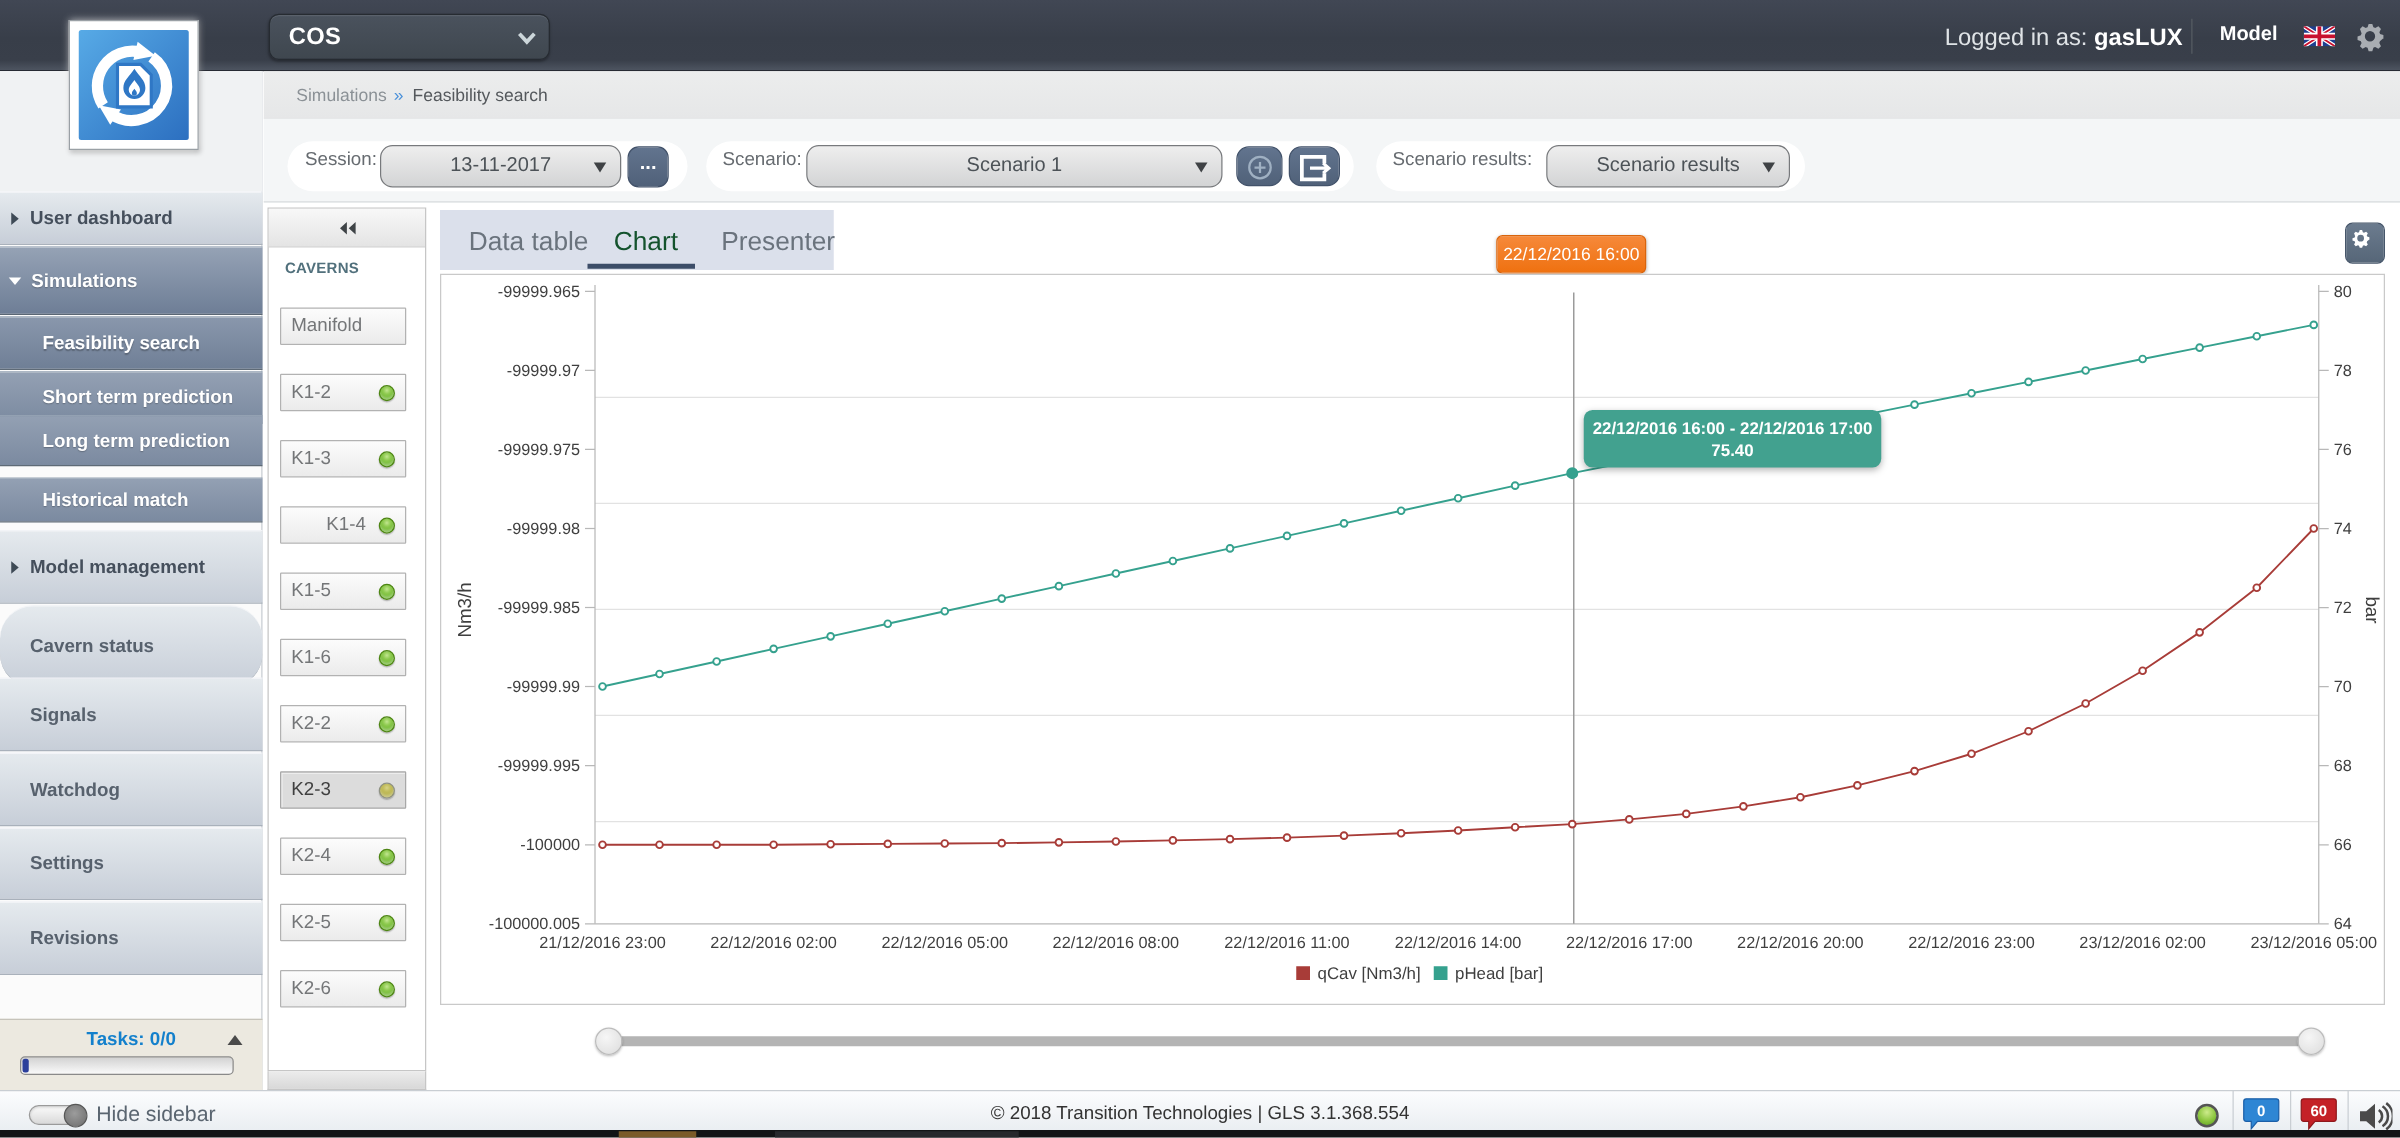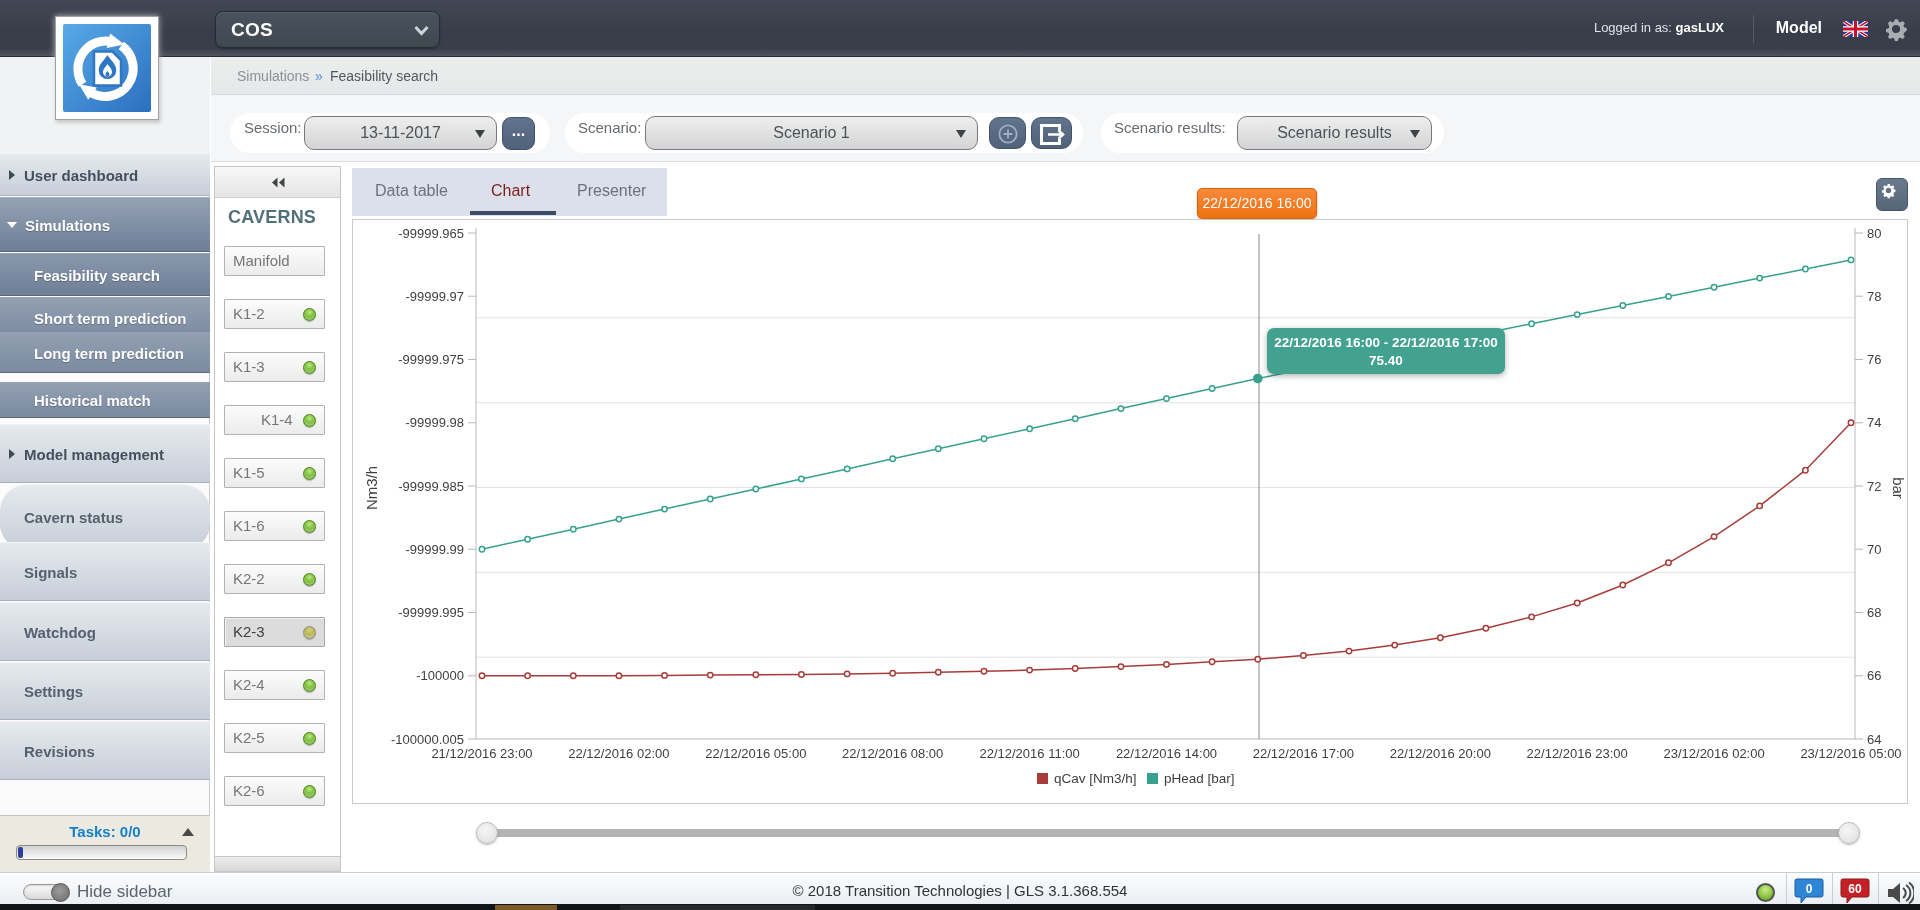--- a/index.html
+++ b/index.html
@@ -3,21 +3,21 @@
 <meta charset="utf-8">
 <style>
 * { margin:0; padding:0; box-sizing:border-box; }
 html,body { width:1920px; height:910px; overflow:hidden; font-family:"Liberation Sans", sans-serif; background:#fff; }
 
 #topbar { position:absolute; left:0; top:0; width:1920px; height:57px;
   background:linear-gradient(#414754, #383e49 55%, #393f4a 86%, #4d5460); border-bottom:1px solid #272b33; }
 #cos { position:absolute; left:215px; top:11px; width:225px; height:37px; border-radius:8px;
   background:linear-gradient(#4a525d,#3f474f); border:1px solid #262b31; box-shadow:inset 0 1px 0 rgba(255,255,255,.09), 0 1px 2px rgba(0,0,0,.3);
   color:#fff; font-size:19px; font-weight:bold; line-height:35px; padding-left:15px; letter-spacing:.3px; }
-#loggedin { position:absolute; right:196px; top:20px; color:#dfe3e6; font-size:13px; }
+#loggedin { position:absolute; right:174px; top:20px; color:#dfe3e6; font-size:19px; }
 #loggedin b { color:#fff; }
 #topsep { position:absolute; right:166px; top:15px; width:1px; height:28px; background:#565c63; }
 #logoff { position:absolute; right:98px; top:19px; color:#fff; font-size:16px; font-weight:bold; }
 #flag { position:absolute; right:52px; top:21px; width:25px; height:16px; }
 #topgear { position:absolute; right:11px; top:16px; width:26px; height:26px; color:#a9adb2; }
 
 #logobox { position:absolute; left:55px; top:16px; width:104px; height:104px; background:#fff;
   border:1px solid #9aa0a5; box-shadow:0 0 6px rgba(255,255,255,.65), 1px 2px 4px rgba(0,0,0,.3); z-index:30; }
 #logoblue { position:absolute; left:7px; top:7px; width:88px; height:88px;
   background:linear-gradient(135deg,#57aae6,#2c6fc0); border-radius:2px; }
@@ -52,21 +52,21 @@
 .dkbtn { position:absolute; background:linear-gradient(#62748e,#506179); border:1px solid #42526a; border-radius:9px; color:#fff; }
 
 #cavpanel { position:absolute; left:214px; top:166px; width:127px; height:691px; background:#fff; border:1px solid #c6c6c6; }
 #cavhead { position:absolute; left:0; top:0; width:125px; height:31px; background:linear-gradient(#f8f8f8,#e4e4e4); border-bottom:1px solid #cfcfcf; }
 #cavfoot { position:absolute; left:214px; top:857px; width:127px; height:15px; background:linear-gradient(#ececec,#d8d8d8); border:1px solid #c6c6c6; border-top:none; }
 .cavbtn { position:absolute; left:9px; width:101px; height:30px; background:linear-gradient(#fcfcfc,#ebebeb); border:1px solid #b2b2b2; border-radius:1px; color:#747678; font-size:15px; line-height:28px; padding-left:8px; }
 .led { position:absolute; right:8px; top:8px; width:13px; height:13px; border-radius:50%;
   background:radial-gradient(circle at 50% 30%, #c2e690, #6cb825 52%, #47930f); box-shadow:inset 0 -2px 3px rgba(255,255,255,.45), 0 1px 1px rgba(0,0,0,.25); border:1px solid #4d8513; }
 
 #tabs { position:absolute; left:352px; top:168px; width:315px; height:48px; background:#dbe0eb; }
-.tab { position:absolute; top:14px; font-size:16px; color:#6a737d; }
+.tab { position:absolute; top:14px; font-size:21px; color:#6a737d; }
 #tabunder { position:absolute; left:118px; top:43px; width:86px; height:4px; background:#3c4d68; }
 #chartcard { position:absolute; left:352px; top:219px; width:1556px; height:585px; background:#fff; border:1px solid #c9c9c9; }
 #gearbtn { position:absolute; left:1876px; top:178px; width:32px; height:33px; background:linear-gradient(#6b7b8e,#566678); border:1px solid #46566a; border-radius:6px; color:#fff; }
 #orangetag { position:absolute; left:1197px; top:188px; width:120px; height:31px; background:linear-gradient(#f6893a,#ef7110); border:1px solid #d9640c; border-radius:5px; box-shadow:0 1px 3px rgba(0,0,0,.25);
   color:#fff; font-size:14px; text-align:center; line-height:29px; }
 
 #slidertrack { position:absolute; left:487px; top:829px; width:1362px; height:8px; background:#b4b4b4; border-radius:4px; }
 .shandle { position:absolute; top:-7px; width:22px; height:22px; border-radius:50%; background:radial-gradient(circle at 40% 35%,#f6f6f6,#dcdcdc); border:1px solid #bbb; box-shadow:0 1px 2px rgba(0,0,0,.25); }
 
 #toggle { position:absolute; left:23px; top:884px; width:44px; height:16px; border-radius:8px; background:linear-gradient(#fbfbfb,#d9d9d9); border:1px solid #9a9a9a; box-shadow:inset 0 1px 2px rgba(0,0,0,.15); }
@@ -194,37 +194,37 @@
       <span class="txt">Scenario results</span>
       <span class="dn"></span>
     </div>
   </div>
 <div id="cavpanel">
     <div id="cavhead">
       <svg width="14" height="11" viewBox="0 0 14 11" style="position:absolute;left:56px;top:10px;">
         <path d="M6.5 0.5 L1 5.5 L6.5 10.5 Z M13.5 0.5 L8 5.5 L13.5 10.5 Z" fill="#3f4447"></path>
       </svg>
     </div>
-<div style="position:absolute;left:13px;top:40px;font-size:18px;font-weight:bold;color:#51707c;letter-spacing:.2px;">CAVERNS</div>
+<div style="position:absolute;left:13px;top:40px;font-size:12px;font-weight:bold;color:#51707c;letter-spacing:.2px;">CAVERNS</div>
 <div class="cavbtn" style="top:79px;">Manifold</div>
 <div class="cavbtn" style="top:132px;">K1-2<span class="led"></span></div>
 <div class="cavbtn" style="top:185px;">K1-3<span class="led"></span></div>
 <div class="cavbtn" style="top:238px;padding-left:36px;">K1-4<span class="led"></span></div>
 <div class="cavbtn" style="top:291px;">K1-5<span class="led"></span></div>
 <div class="cavbtn" style="top:344px;">K1-6<span class="led"></span></div>
 <div class="cavbtn" style="top:397px;">K2-2<span class="led"></span></div>
 <div class="cavbtn" style="top:450px;background:#dcdcdc;border-color:#a8a8a8;color:#3f3f3f;box-shadow:inset 1px 1px 0 #f2f2f2;">K2-3<span class="led" style="background:radial-gradient(circle at 50% 30%, #d8d488, #b3ad3d 52%, #97922c);border-color:#8f9284;"></span></div>
 <div class="cavbtn" style="top:503px;">K2-4<span class="led"></span></div>
 <div class="cavbtn" style="top:556px;">K2-5<span class="led"></span></div>
 <div class="cavbtn" style="top:609px;">K2-6<span class="led"></span></div>
   </div>
 <div id="cavfoot"></div>
 <div id="tabs">
   <span class="tab" style="left:23px;">Data table</span>
-  <span class="tab" style="left:139px;color:#7f1d1d;">Chart</span>
+  <span class="tab" style="left:139px;color:#14532d;">Chart</span>
   <span class="tab" style="left:225px;">Presenter</span>
   <div id="tabunder"></div>
 </div>
 <div id="gearbtn">
     <div style="position:absolute;left:3px;top:3px;"><svg width="17" height="17" viewBox="0 0 24 24">
         <path fill="#ffffff" d="M12 8.2a3.8 3.8 0 1 0 0 7.6 3.8 3.8 0 0 0 0-7.6zm9.4 5.7l-2.1 1.7c.05-.3-.1.65-.4 1.3l1.2 2.4-1.9 1.9-2.4-1.2c-.4.2-.85.35-1.3.5l-.8 2.5h-2.7l-.8-2.5a7 7 0 0 1-1.3-.5l-2.4 1.2-1.9-1.9 1.2-2.4a7 7 0 0 1-.5-1.3l-2.5-.8v-2.7l2.5-.8c.1-.45.3-.9.5-1.3L4.6 6.6l1.9-1.9 2.4 1.2c.4-.2.85-.37 1.3-.5l.8-2.5h2.7l.8 2.5c.45.13.9.3 1.3.5l2.4-1.2 1.9 1.9-1.2 2.4c.2.4.35.85.5 1.3l2.5.8v2.8z"></path>
       </svg></div>
   </div>
 <div id="orangetag">22/12/2016 16:00</div>
 <div id="chartcard">

